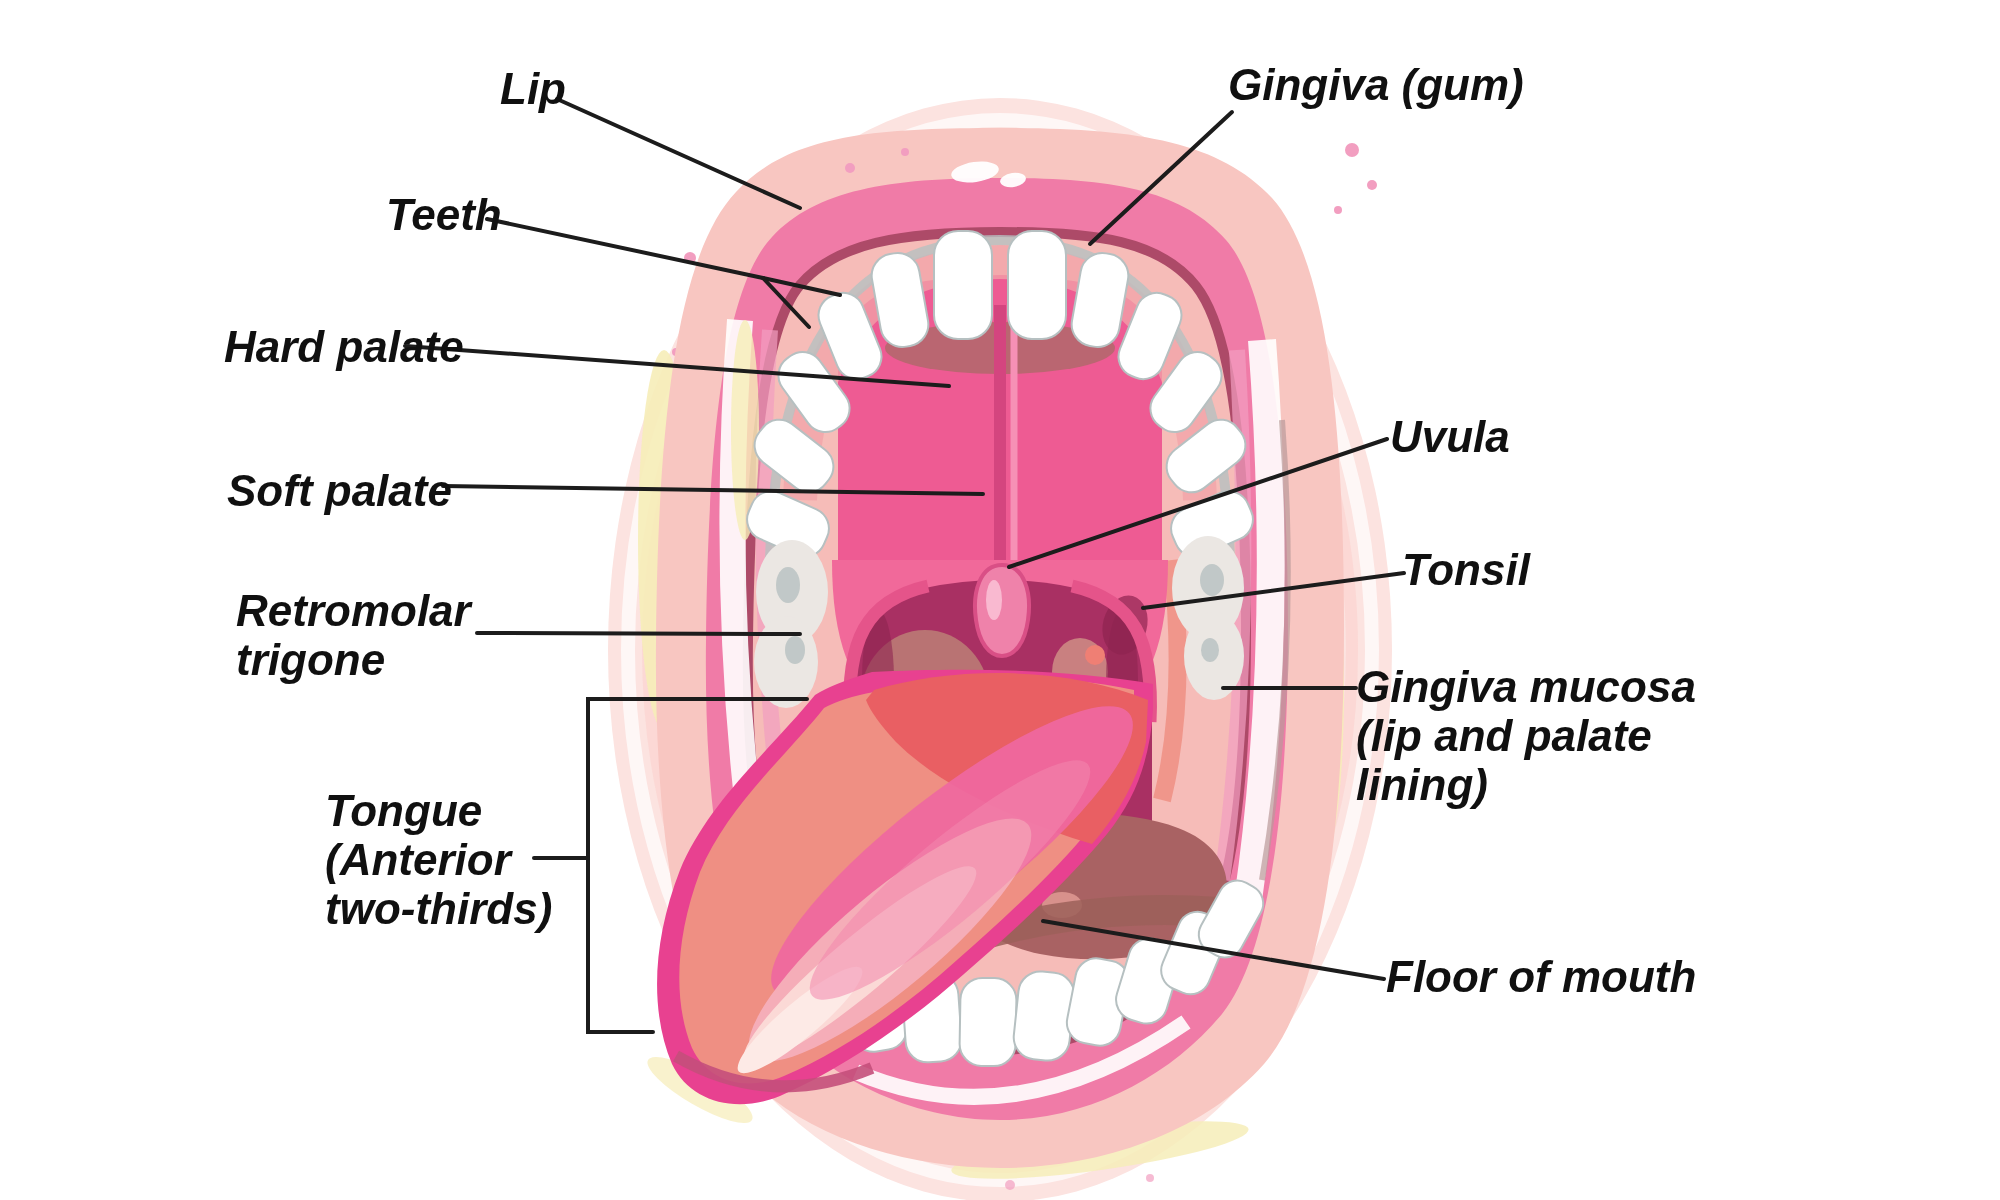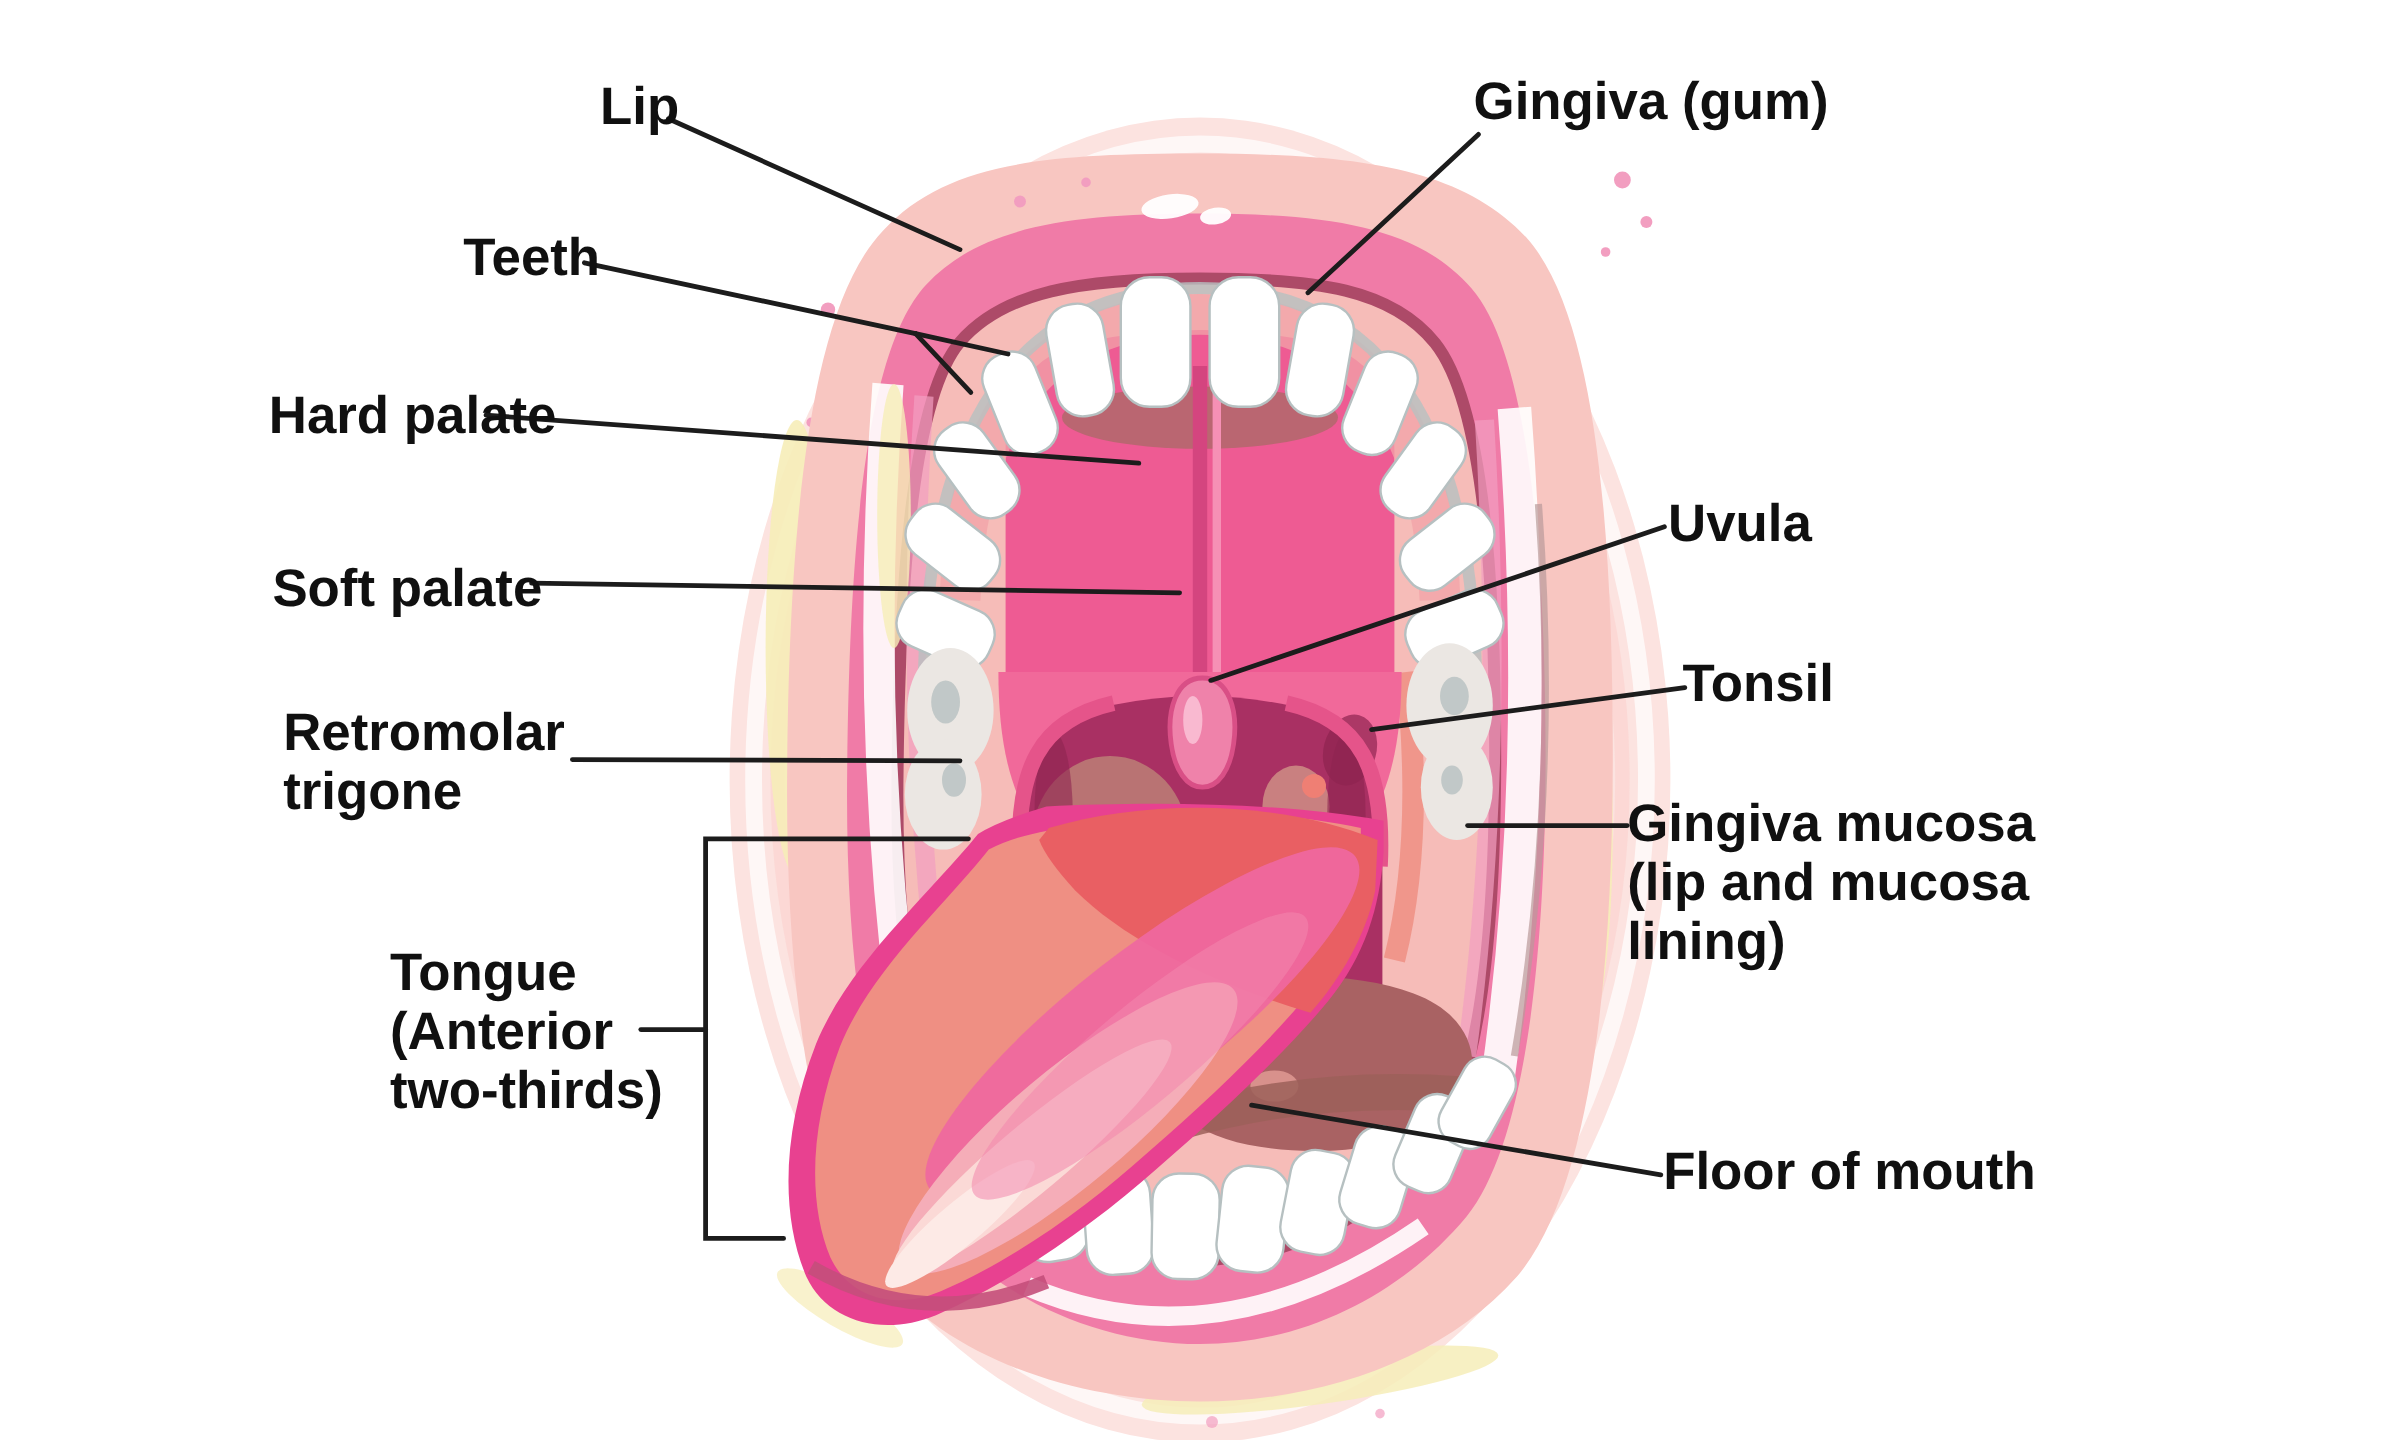--- a/index.html
+++ b/index.html
@@ -1,20 +1,20 @@
 <!DOCTYPE html>
 <html style="--background: #ffffff; --label-text: #101010; --leader-line: #1c1c1c; --halo: #fce3e0; --halo-ring: #fbd6d2; --lip-outer: #f8c6c1; --lip-inner: #f07ba7; --lip-crease: #ad4a68; --gingiva: #f6bcb8; --gum-shadow: #f2a3a8; --tooth: #ffffff; --tooth-gap: #b6c0c1; --side-tooth: #ebe7e3; --hard-palate: #ee5b93; --palate-raphe: #d4457f; --palate-raphe-light: #f690b5; --palate-shadow: #a86a66; --soft-palate: #f1699a; --fauces-arch: #e5548a; --throat: #a93063; --throat-texture: #b97373; --throat-deep: #8e2450; --uvula: #ef82aa; --uvula-outline: #d94f86; --tongue-border: #e84190; --tongue-body: #ef8f83; --tongue-dorsum: #e95f63; --tongue-band: #ef68a0; --tongue-highlight: #f5adb8; --tongue-highlight-light: #fbd9d6; --tongue-highlight-bright: #fdeae6; --floor-of-mouth: #a96263; --floor-spot: #d8918c; --tooth-shadow-arc: #9c6059; --under-tongue-shadow: #c44f7b; --cream-streak: #f6edb8; --pink-speckle: #f29ec0; --white-highlight: #ffffff;"><head>
 <meta charset="utf-8">
 <style>
   :root{
     --background:#ffffff;
   }
   html,body{margin:0;padding:0;background:var(--background);}
   .stage{position:relative;width:2000px;height:1200px;overflow:hidden;
-         font-family:"Liberation Sans",sans-serif;background:var(--background);}
+         font-family:"Liberation Sans",sans-serif;background:var(--background);font-style:italic;}
   .stage svg{position:absolute;left:0;top:0;}
   .lbl{position:absolute;font-weight:700;font-size:44px;line-height:49px;
        color:var(--label-text);white-space:nowrap;letter-spacing:0px;}
 </style>
 </head>
 <body>
 
 <div class="stage">
 
 <svg width="2000" height="1200" viewBox="0 0 2000 1200" aria-hidden="true">
@@ -172,18 +172,18 @@
 <div class="lbl" style="left:325px;top:786px">
   <div>Tongue</div>
   <div>(Anterior</div>
   <div>two-thirds)</div>
 </div>
 <div class="lbl" style="left:1228px;top:60px"><span>Gingiva (gum)</span></div>
 <div class="lbl" style="left:1390px;top:412px"><span>Uvula</span></div>
 <div class="lbl" style="left:1402px;top:545px"><span>Tonsil</span></div>
 <div class="lbl" style="left:1356px;top:662px">
   <div>Gingiva mucosa</div>
-  <div>(lip and mucosa</div>
+  <div>(lip and palate</div>
   <div>lining)</div>
 </div>
 <div class="lbl" style="left:1386px;top:952px"><span>Floor of mouth</span></div>
 
 </div>
 
 </body></html>

